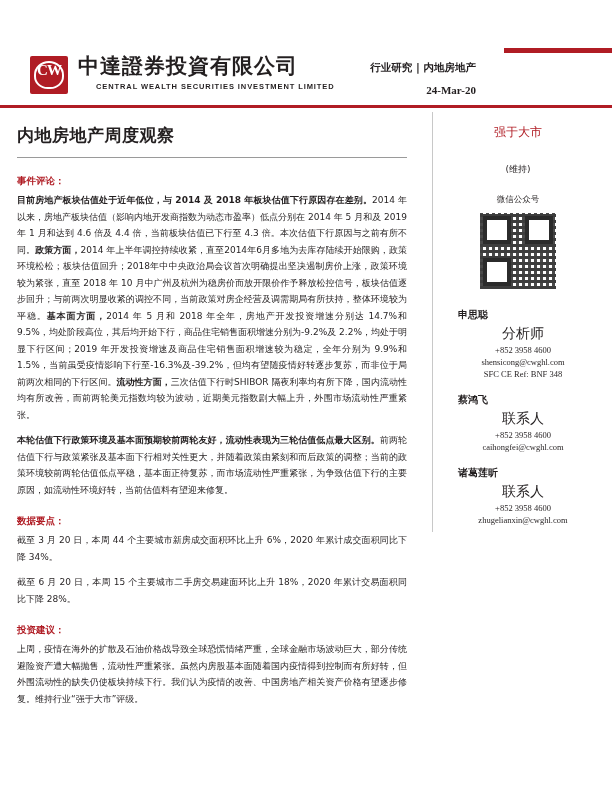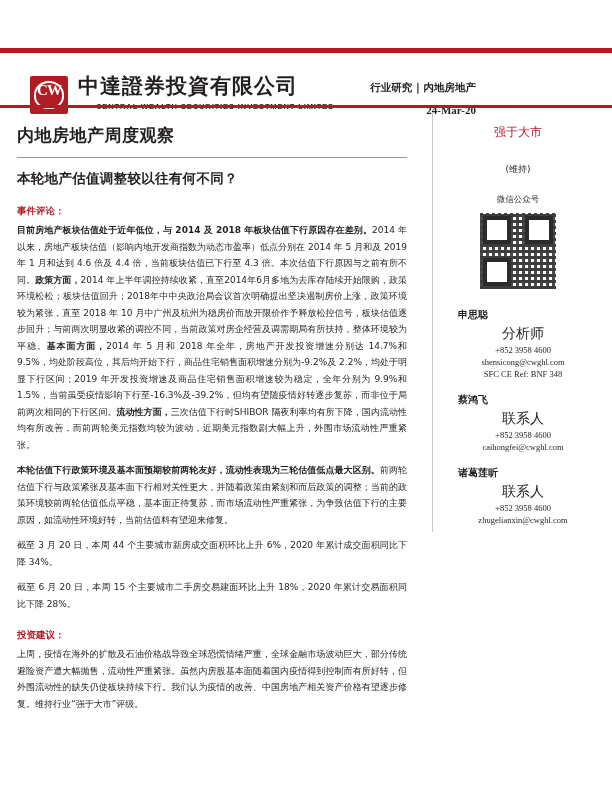--- a/index.html
+++ b/index.html
@@ -25,21 +25,21 @@
   
   .top-bar {
     position: absolute;
     top: 48px; left: 0;
     width: 612px;
     height: 5px;
     background: #b01c24;
   }
   .header {
     position: absolute;
-    top: 68px; left: 0;
+    top: 48px; left: 0;
     width: 504px;
     height: 52px;
     background: #ffffff;
   }
   .logo-box {
     position: absolute;
     top: 8px; left: 30px;
     width: 38px; height: 38px;
     background: #b01c24;
     border-radius: 2px;
@@ -256,32 +256,32 @@
     <div class="header-right-1">行业研究 | 内地房地产</div>
     <div class="header-right-2">24-Mar-20</div>
   </div>
 
   <div class="hr-red"></div>
   <div class="vdiv"></div>
 
   <div class="left">
     <div class="doc-title">内地房地产周度观察</div>
     <div class="title-rule"></div>
-    <div class="doc-subtitle">本轮地产估值调整较以往有何不同？</div>
 
     <div class="sec-head">事件评论：</div>
 
     <p class="para">
       <b>目前房地产板块估值处于近年低位，与 2014 及 2018 年板块估值下行原因存在差别。</b><span>2014 年以来，房地产板块估值（影响内地开发商指数为动态市盈率）低点分别在 2014 年 5 月和及 2019 年 1 月和达到 4.6 倍及 4.4 倍，当前板块估值已下行至 4.3 倍。本次估值下行原因与之前有所不同。</span><b>政策方面，</b><span>2014 年上半年调控持续收紧，直至2014年6月多地为去库存陆续开始限购，政策环境松松；板块估值回升；2018年中中央政治局会议首次明确提出坚决遏制房价上涨，政策环境较为紧张，直至 2018 年 10 月中广州及杭州为稳房价而放开限价作予释放松控信号，板块估值逐步回升；与前两次明显收紧的调控不同，当前政策对房企经营及调需期局有所扶持，整体环境较为平稳。</span><b>基本面方面，</b><span>2014 年 5 月和 2018 年全年，房地产开发投资增速分别达 14.7%和 9.5%，均处阶段高位，其后均开始下行，商品住宅销售面积增速分别为-9.2%及 2.2%，均处于明显下行区间；2019 年开发投资增速及商品住宅销售面积增速较为稳定，全年分别为 9.9%和 1.5%，当前虽受疫情影响下行至-16.3%及-39.2%，但均有望随疫情好转逐步复苏，而非位于局前两次相同的下行区间。</span><b>流动性方面，</b><span>三次估值下行时SHIBOR 隔夜利率均有所下降，国内流动性均有所改善，而前两轮美元指数均较为波动，近期美元指数剧大幅上升，外围市场流动性严重紧张。</span>
     </p>
 
     <p class="para">
       <b>本轮估值下行政策环境及基本面预期较前两轮友好，流动性表现为三轮估值低点最大区别。</b><span>前两轮估值下行与政策紧张及基本面下行相对关性更大，并随着政策由紧刻和而后政策的调整；当前的政策环境较前两轮估值低点平稳，基本面正待复苏，而市场流动性严重紧张，为争致估值下行的主要原因，如流动性环境好转，当前估值料有望迎来修复。</span>
     </p>
 
+    <div class="sec-head">数据要点：</div>
     <p class="para">截至 3 月 20 日，本周 44 个主要城市新房成交面积环比上升 6%，2020 年累计成交面积同比下降 34%。</p>
     <p class="para">截至 6 月 20 日，本周 15 个主要城市二手房交易建面环比上升 18%，2020 年累计交易面积同比下降 28%。</p>
 
     <div class="sec-head">投资建议：</div>
     <p class="para">上周，疫情在海外的扩散及石油价格战导致全球恐慌情绪严重，全球金融市场波动巨大，部分传统避险资产遭大幅抛售，流动性严重紧张。虽然内房股基本面随着国内疫情得到控制而有所好转，但外围流动性的缺失仍使板块持续下行。我们认为疫情的改善、中国房地产相关资产价格有望逐步修复。维持行业“强于大市”评级。</p>
   </div>
 
   <div class="right">
     <div class="rating">强于大市</div>
     <div class="rating-sub">(维持)</div>

